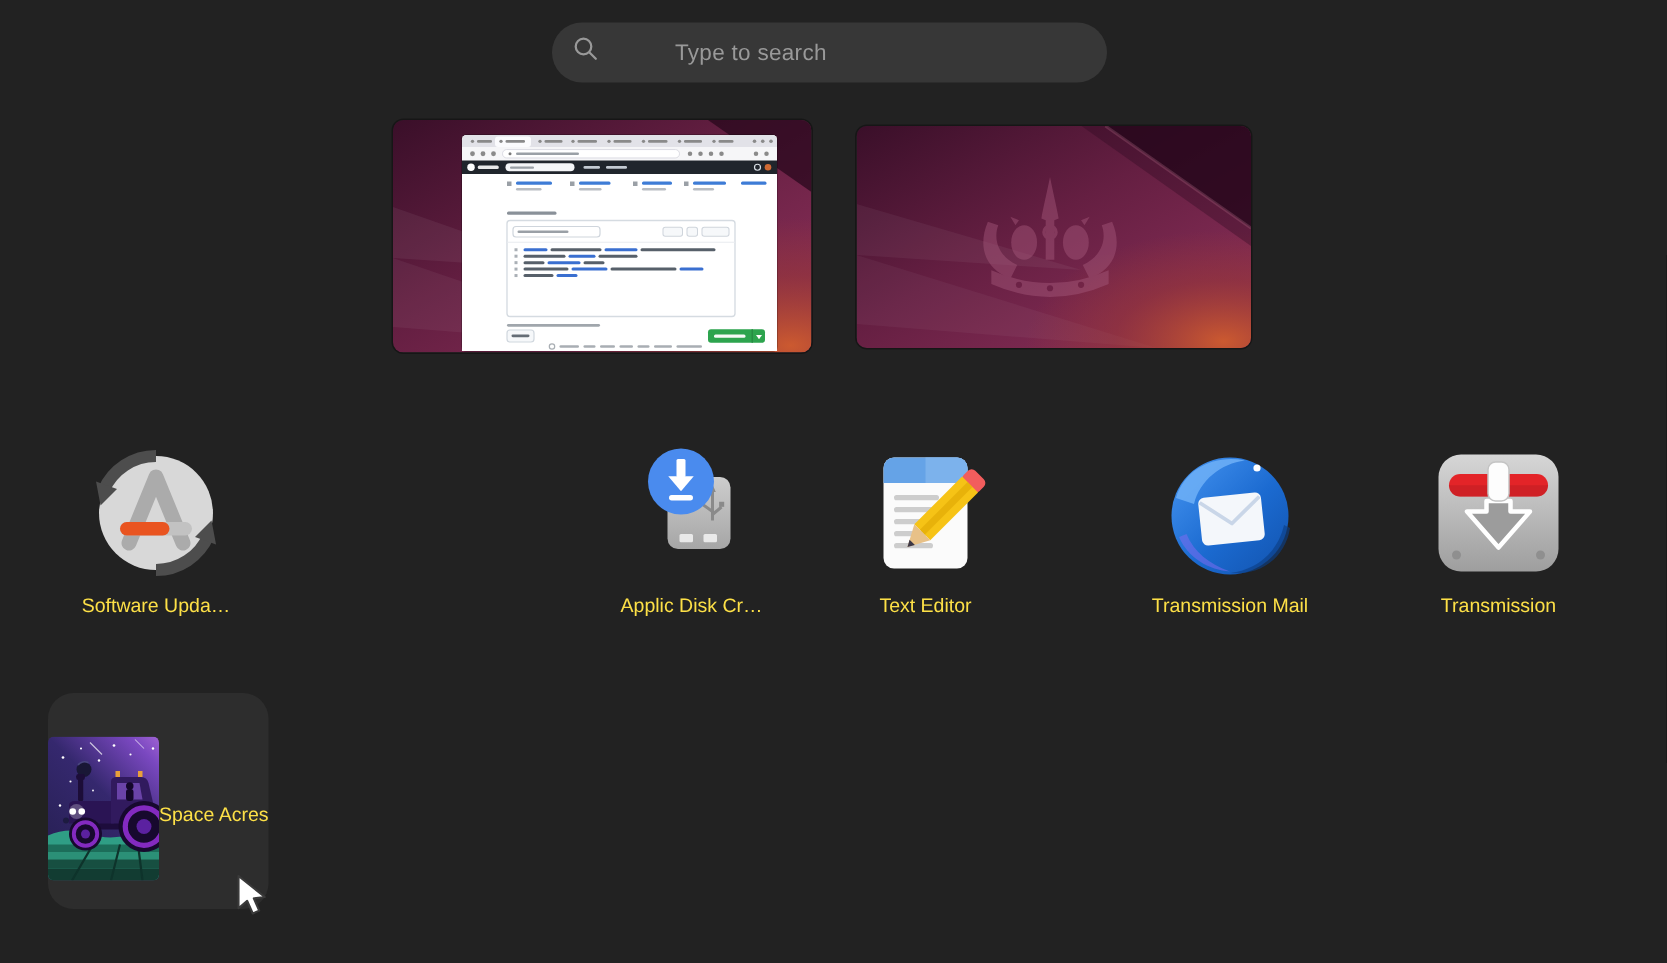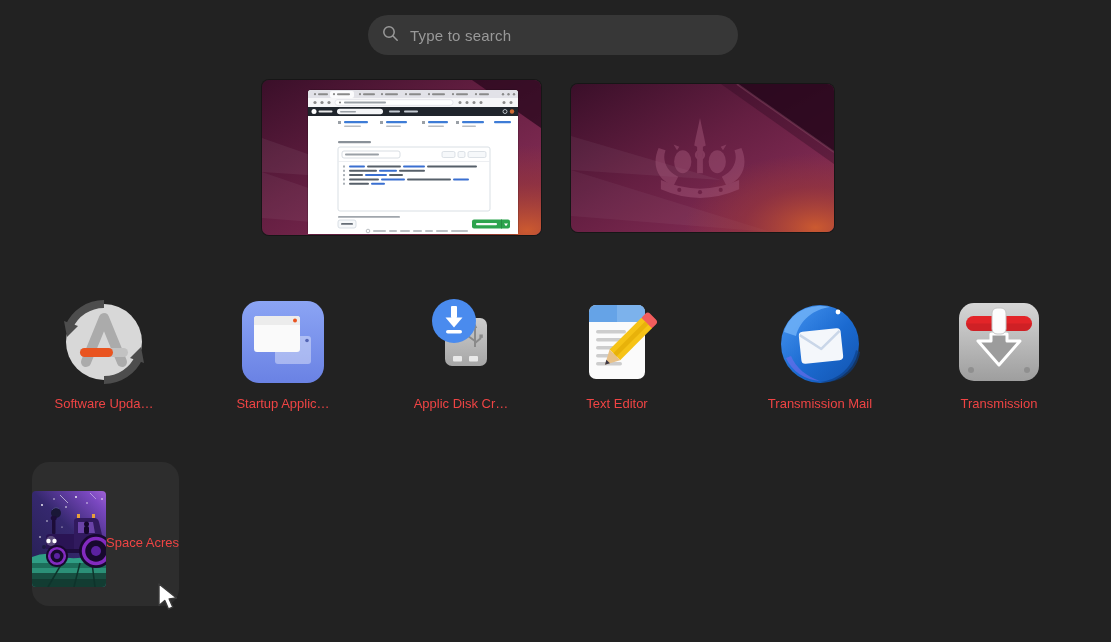--- a/index.html
+++ b/index.html
@@ -2,35 +2,35 @@
 <html><head>
 <meta charset="utf-8">
 <style>
   html,body{margin:0;padding:0;background:#161616;}
   .screen{position:relative;width:1111px;height:642px;background:#222222;overflow:hidden;
           font-family:"Liberation Sans",sans-serif;}
 
   
   .search-bar{position:absolute;left:368px;top:15px;width:370px;height:40px;border-radius:20px;
               background:#373737;display:flex;align-items:center;box-sizing:border-box;padding:0 14px;gap:11px;}
-  .search-placeholder{color:#999999;font-size:15px;letter-spacing:.2px;}
+  .search-placeholder{color:#999999;font-size:15px;letter-spacing:.2px;margin-left:40px;}
 
   
   .workspace{position:absolute;border-radius:7px;overflow:hidden;box-shadow:0 0 0 1px rgba(0,0,0,.35);}
   .ws-left{left:262px;top:80px;width:279px;height:155px;}
   .ws-right{left:571px;top:84px;width:263px;height:148px;}
   .workspace svg{display:block;width:100%;height:100%;}
 
   
   .tile{position:absolute;top:288px;width:150px;height:132px;display:flex;flex-direction:column;
         align-items:center;padding-top:6px;box-sizing:border-box;border-radius:16px;}
   .t1{left:29px}.t2{left:208px}.t3{left:386px}.t4{left:542px}.t5{left:745px}.t6{left:924px}
   .icon-wrap{width:96px;height:96px;}
   .icon-wrap svg{display:block;width:96px;height:96px;}
-  .app-label{margin-top:6px;font-size:13px;color:#ef4444;white-space:nowrap;text-align:left;}
+  .app-label{margin-top:6px;font-size:13px;color:#fde047;white-space:nowrap;text-align:left;}
 
   .tile-space{position:absolute;left:32px;top:462px;width:147px;height:144px;border-radius:17px;
               background:#2d2d2d;display:flex;align-items:center;
               padding-top:10px;box-sizing:border-box;}
   .space-icon{border-radius:4px;overflow:hidden;}
 
   .cursor{position:absolute;left:157px;top:583px;width:26px;height:28px;}
 </style>
 </head>
 <body>
@@ -245,39 +245,20 @@
         <polygon points="8,27 22,32 11,43" fill="#4d4d4d"></polygon>
         <polygon points="88,69 74,64 85,53" fill="#4d4d4d"></polygon>
         <path d="M30 68 L48 24 L66 68" fill="none" stroke="#ababab" stroke-width="10" stroke-linecap="round" stroke-linejoin="round"></path>
         <rect x="24" y="54" width="48" height="9" rx="4.5" fill="#c2c2c2"></rect>
         <rect x="24" y="54" width="33" height="9" rx="4.5" fill="#e95420"></rect>
       </svg>
     </span>
     <div class="app-label">Software Upda…</div>
   </div>
 
-  <div class="tile t2">
-    <span class="icon-wrap">
-      <svg viewBox="0 0 96 96">
-        <defs>
-            <linearGradient id="g-blue" x1="0" y1="0" x2="0" y2="1">
-              <stop offset="0" stop-color="#8ba4f4"></stop>
-              <stop offset="1" stop-color="#6a82e4"></stop>
-            </linearGradient>
-          </defs>
-        <rect x="7" y="7" width="82" height="82" rx="17" fill="url(#g-blue)"></rect>
-        <rect x="40" y="42" width="36" height="28" rx="3" fill="#ffffff" opacity="0.38"></rect>
-        <circle cx="72" cy="46.5" r="1.8" fill="#4a5cae" opacity="0.9"></circle>
-        <rect x="19" y="22" width="46" height="36" rx="3" fill="#fafafa"></rect>
-        <path d="M19 25 a3 3 0 0 1 3-3 h40 a3 3 0 0 1 3 3 v6 h-46 Z" fill="#ececec"></path>
-        <circle cx="60" cy="26.5" r="2" fill="#e95420"></circle>
-      </svg>
-    </span>
-    <div class="app-label">Startup Applic…</div>
-  </div>
 
   <div class="tile t3">
     <span class="icon-wrap">
       <svg viewBox="0 0 96 96">
         <defs>
             <linearGradient id="g-usb" x1="0" y1="0" x2="0" y2="1">
               <stop offset="0" stop-color="#cdcdcd"></stop>
               <stop offset="1" stop-color="#a6a6a6"></stop>
             </linearGradient>
           </defs>

